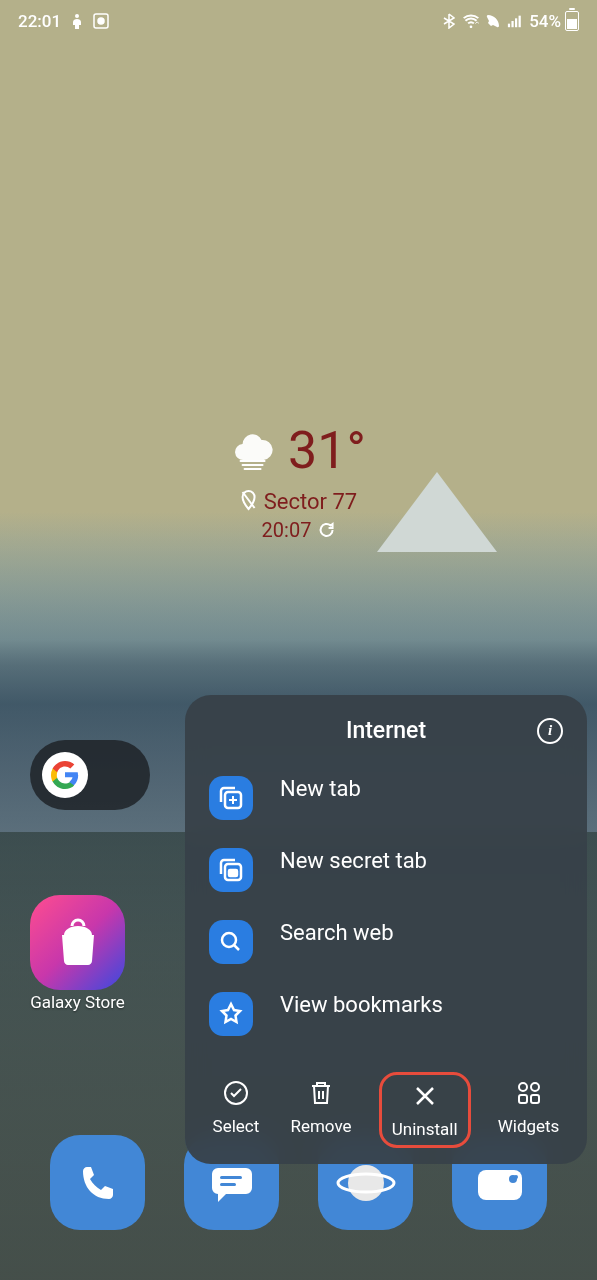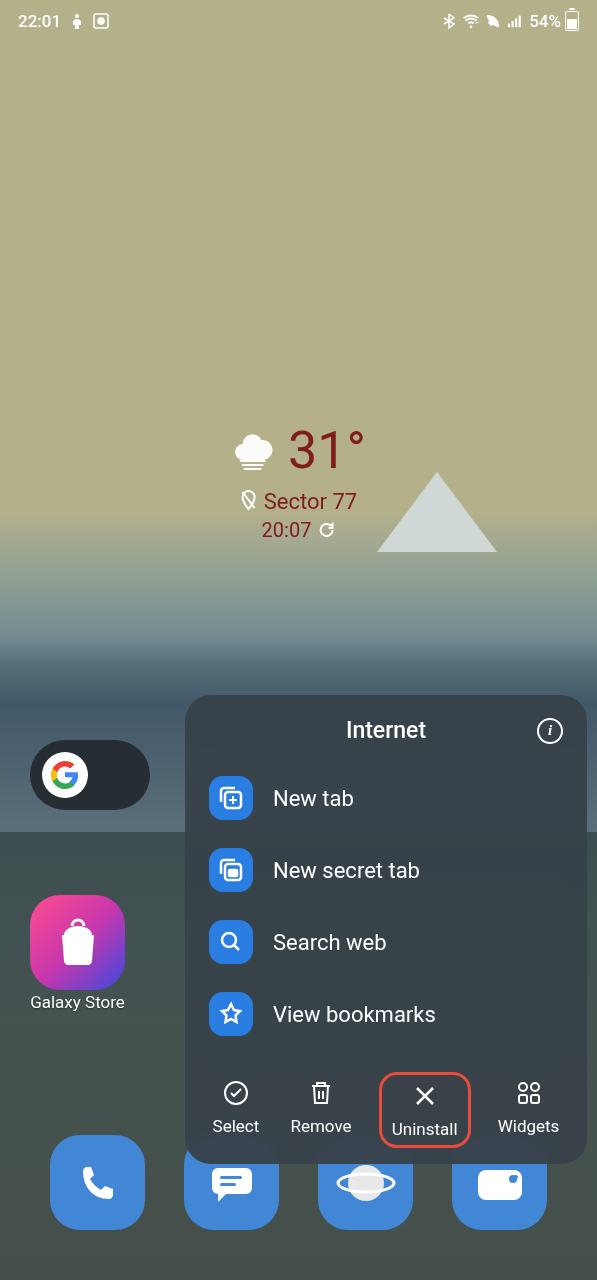--- a/index.html
+++ b/index.html
@@ -251,22 +251,22 @@
       font-size: 15px;
       font-weight: bold;
       font-family: serif;
       font-style: italic;
     }
     .shortcut-list {
       padding: 0 20px;
     }
     .shortcut-item {
       display: flex;
-      align-items: center;
-      gap: 20px;
+      align-items: flex-start;
+      gap: 27px;
       padding: 14px 4px;
     }
     .shortcut-icon {
       width: 44px;
       height: 44px;
       background: #2a7de1;
       border-radius: 14px;
       display: flex;
       align-items: center;
       justify-content: center;

